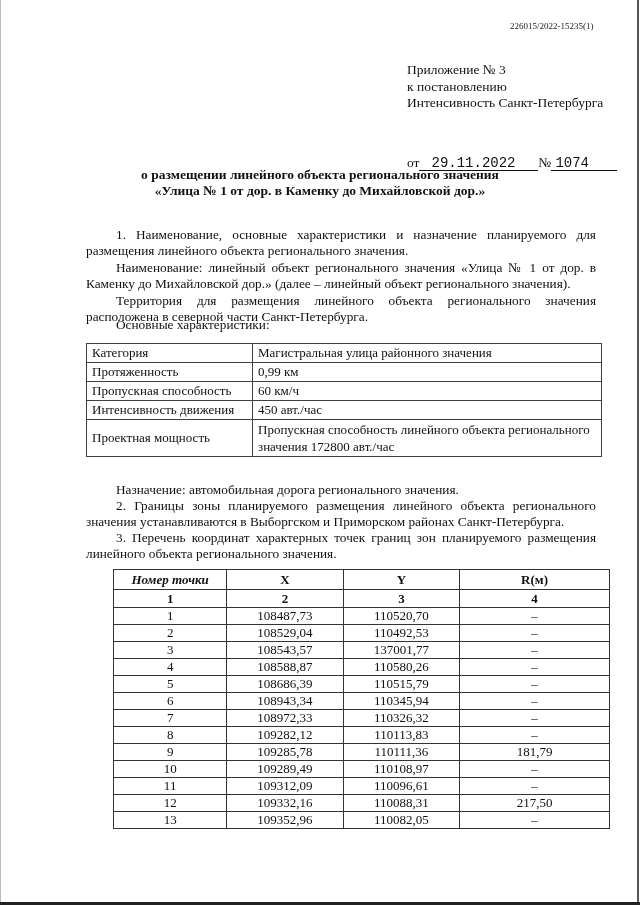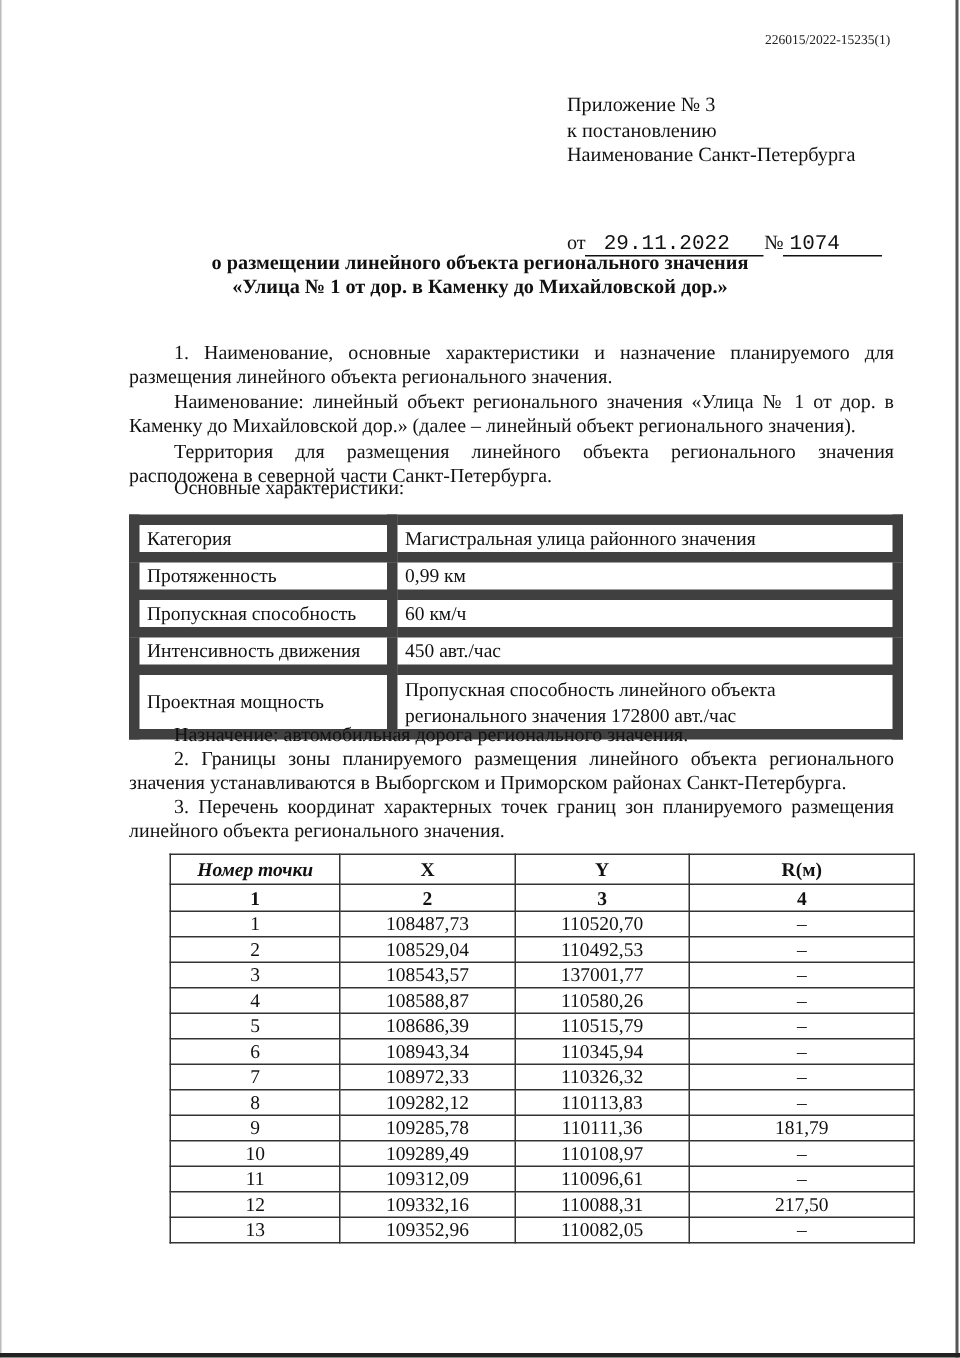--- a/index.html
+++ b/index.html
@@ -7,56 +7,56 @@
     width: 640px; height: 905px; position: relative; overflow: hidden;
     font-family: "Liberation Serif", "DejaVu Serif", serif;
     color: #111; font-size: 13.2px;
   }
   .page-edge-right { position: absolute; left: 637px; top: 0; width: 2px; height: 905px; background: #555; }
   .page-edge-bottom { position: absolute; left: 0; top: 902px; width: 640px; height: 3px; background: #222; }
   .page-edge-left { position: absolute; left: 0; top: 0; width: 1px; height: 905px; background: #bbb; }
 
   .reg-number { position: absolute; left: 510px; top: 21px; font-size: 9px; letter-spacing: 0; color: #222; }
 
-  .appendix { position: absolute; left: 378px; top: 62px; line-height: 16.5px; font-size: 13.5px; }
+  .appendix { position: absolute; left: 407px; top: 62px; line-height: 16.5px; font-size: 13.5px; }
   .appendix .line { white-space: nowrap; }
   .appendix .mono { font-family: "Liberation Mono", "DejaVu Sans Mono", monospace; font-size: 14px; }
   .appendix .ul { display: inline-block; border-bottom: 1px solid #111; line-height: 14px; }
   .ul-date { width: 107px; padding-left: 12px; margin-top: 44px; }
   .ul-num { width: 62px; padding-left: 4px; }
 
   .title-block { position: absolute; left: 0; width: 640px; top: 167px; text-align: center; font-weight: bold; line-height: 16px; font-size: 13.5px; }
 
   .para { position: absolute; left: 86px; width: 510px; line-height: 16.4px; text-align: justify; font-size: 13.3px; }
   .para .indent { display: inline-block; width: 30px; }
 
   table { border-collapse: collapse; position: absolute; }
   .char-table { left: 86px; top: 343px; width: 516px; font-size: 13px; }
-  .char-table td { border: 7px solid #404040; padding: 1px 5px; height: 16px; line-height: 16px; vertical-align: middle; }
+  .char-table td { border: 1px solid #404040; padding: 1px 5px; height: 16px; line-height: 16px; vertical-align: middle; }
   .char-table td.k { width: 155px; }
 
   .coord-table { left: 113px; top: 569px; width: 497px; font-size: 13px; }
   .coord-table th, .coord-table td { border: 1px solid #333; text-align: center; height: 16px; line-height: 16px; padding: 0; }
   .coord-table th { font-weight: bold; height: 19px; }
   .coord-table .num-row td { font-weight: bold; height: 17px; }
   .c1 { width: 113px; font-style: italic; } .c2 { width: 116px; } .c3 { width: 116px; } .c4 { width: 150px; }
 </style>
 </head>
 <body>
 
 <div class="page-edge-left"></div>
 <div class="page-edge-right"></div>
 <div class="page-edge-bottom"></div>
 
 <div class="reg-number">226015/2022-15235(1)</div>
 
 <div class="appendix">
   <div class="line">Приложение № 3</div>
   <div class="line">к постановлению</div>
-  <div class="line">Наименование Санкт-Петербурга</div>
+  <div class="line">Интенсивность Санкт-Петербурга</div>
   <div class="line">
     <span>от</span><span class="ul ul-date mono">29.11.2022</span><span>№</span><span class="ul ul-num mono">1074</span>
   </div>
 </div>
 
 <div class="title-block">
   <div>о размещении линейного объекта регионального значения</div>
   <div>«Улица № 1 от дор. в Каменку до Михайловской дор.»</div>
 </div>
 

